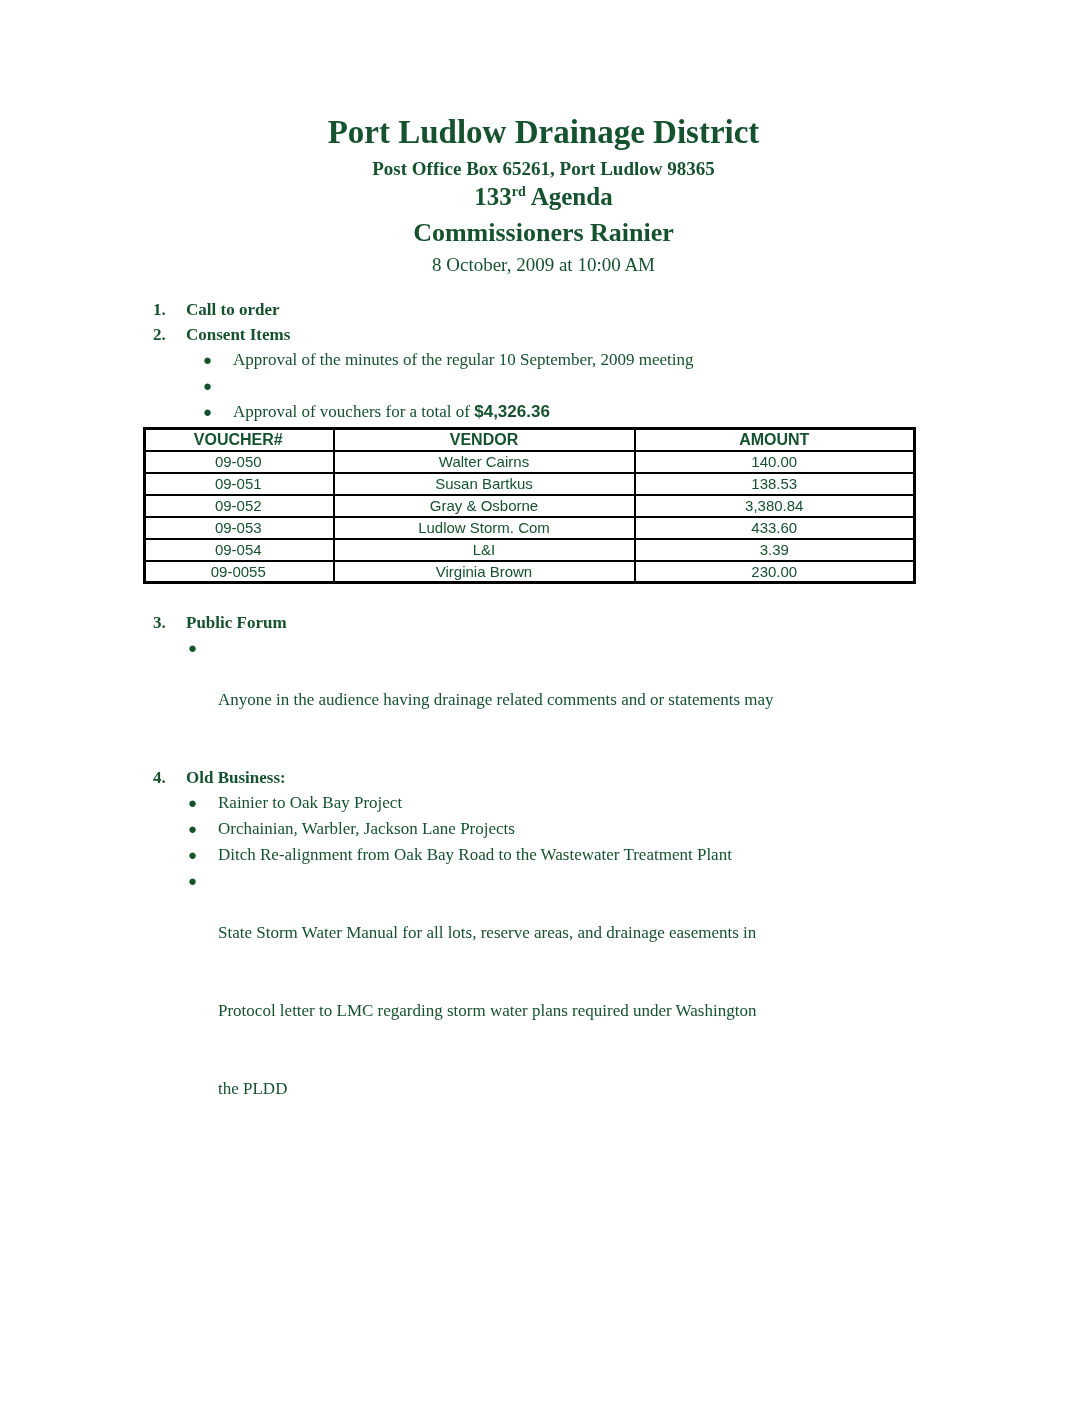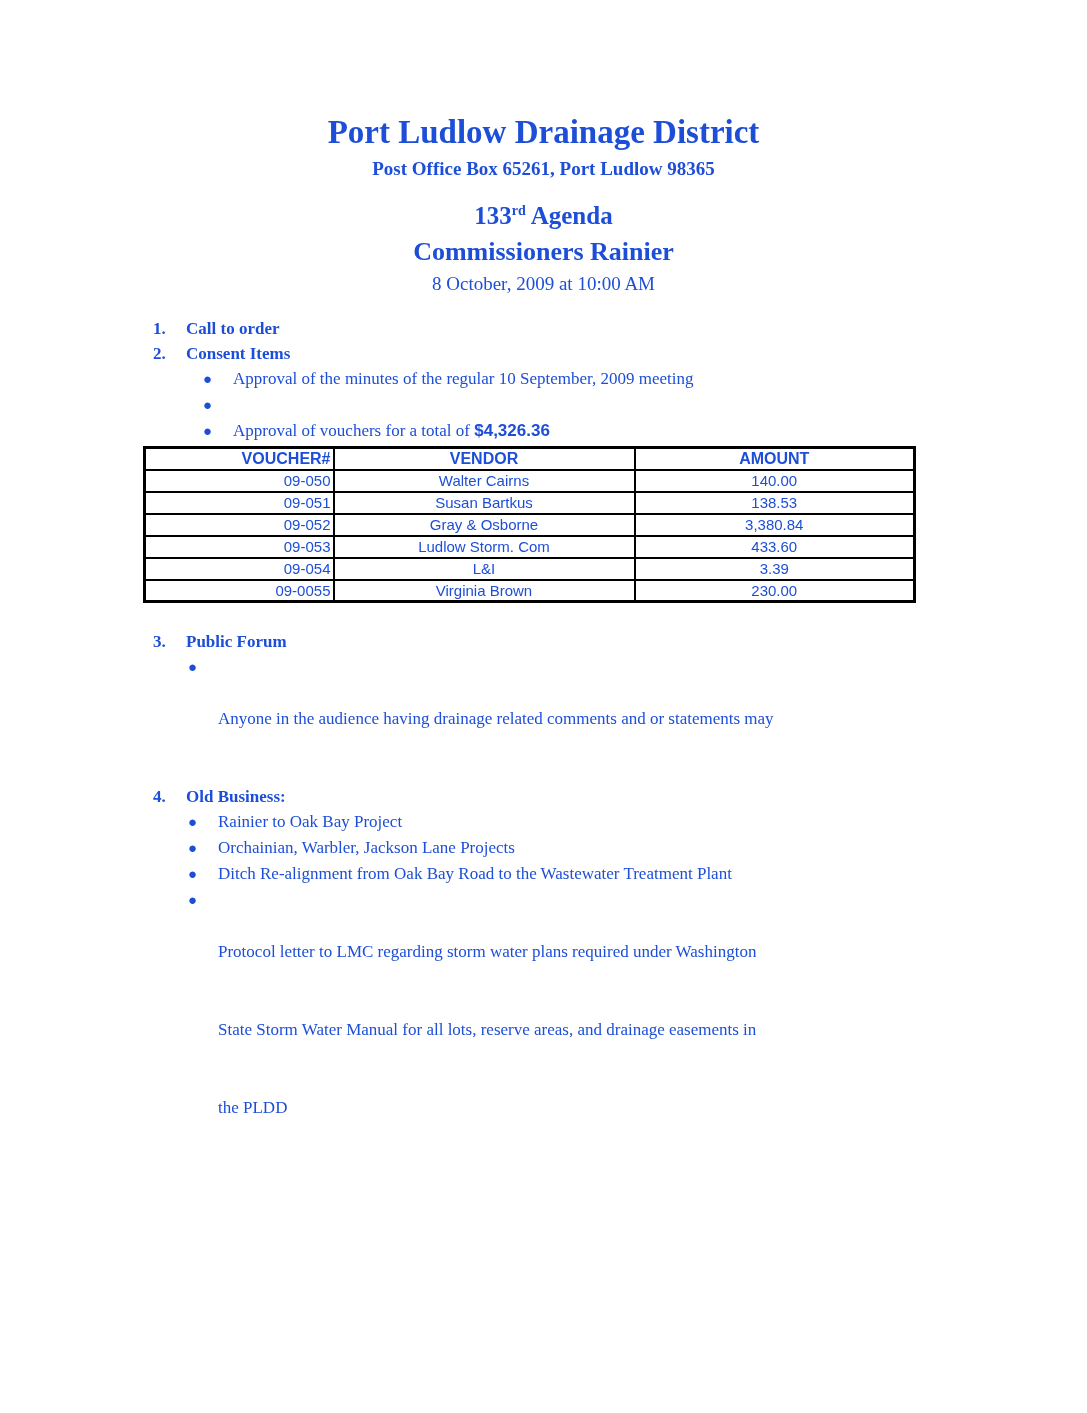--- a/index.html
+++ b/index.html
@@ -2,29 +2,29 @@
 <html><head>
 <meta charset="utf-8">
 <style>
   * { margin: 0; padding: 0; box-sizing: border-box; }
   html, body { background: #ffffff; }
   .page {
     position: relative;
     width: 1087px;
     height: 1413px;
     background: #ffffff;
-    color: #1d4ed8;
+    color: #14532d;
     font-family: "Liberation Serif", serif;
     overflow: hidden;
   }
   
   .doc-header { padding-top: 113px; text-align: center; }
   .doc-title { font-size: 33px; font-weight: bold; line-height: 38px; }
   .doc-address { font-size: 19px; font-weight: bold; line-height: 23px; margin-top: 6px; text-align: center; }
-  .agenda-line { font-size: 25px; font-weight: bold; line-height: 30px; margin-top: 21px; white-space: pre-wrap; }
+  .agenda-line { font-size: 25px; font-weight: bold; line-height: 30px; margin-top: 2px; white-space: pre-wrap; }
   .agenda-line .sup { font-size: 14px; vertical-align: super; line-height: 0; }
   .meeting-title { font-size: 26px; font-weight: bold; line-height: 31px; margin-top: 5px; }
   .meeting-datetime { font-size: 19px; line-height: 23px; margin-top: 5px; }
 
   
   .agenda-body { margin-top: 21px; }
   .item-row { display: flex; padding-left: 153px; font-size: 17px; line-height: 25px; }
   .item-num { width: 33px; font-weight: bold; flex: none; }
   .item-label { font-weight: bold; }
 
@@ -50,21 +50,21 @@
   .voucher-table th, .voucher-table td {
     border: 2px solid #000;
     height: 22px;
     font-size: 15px;
     text-align: center;
     padding: 0 2px;
     overflow: hidden;
   }
   .voucher-table th { font-size: 16px; font-weight: bold; text-align: center; }
   .voucher-table th.col-voucher, .voucher-table td.col-voucher {
-    text-align: right;
+    text-align: center;
     padding-left: 0;
   }
   .after-table { margin-top: 26px; }
 </style>
 </head>
 <body>
 
 <div class="page">
 
   <div class="doc-header">
@@ -176,20 +176,20 @@
     </div>
 
     <div class="bullet-row indent-ob">
       <span class="bullet-dot">●</span>
       <span class="bullet-text">Ditch Re-alignment from Oak Bay Road to the Wastewater Treatment Plant</span>
     </div>
 
     <div class="bullet-row indent-ob">
       <span class="bullet-dot">●</span>
       <span class="bullet-text">
+        <div>State Storm Water Manual for all lots, reserve areas, and drainage easements in</div>
         <div>Protocol letter to LMC regarding storm water plans required under Washington</div>
-        <div>State Storm Water Manual for all lots, reserve areas, and drainage easements in</div>
         <div>the PLDD</div>
       </span>
     </div>
 
   </div>
 </div>
 
 </body></html>

